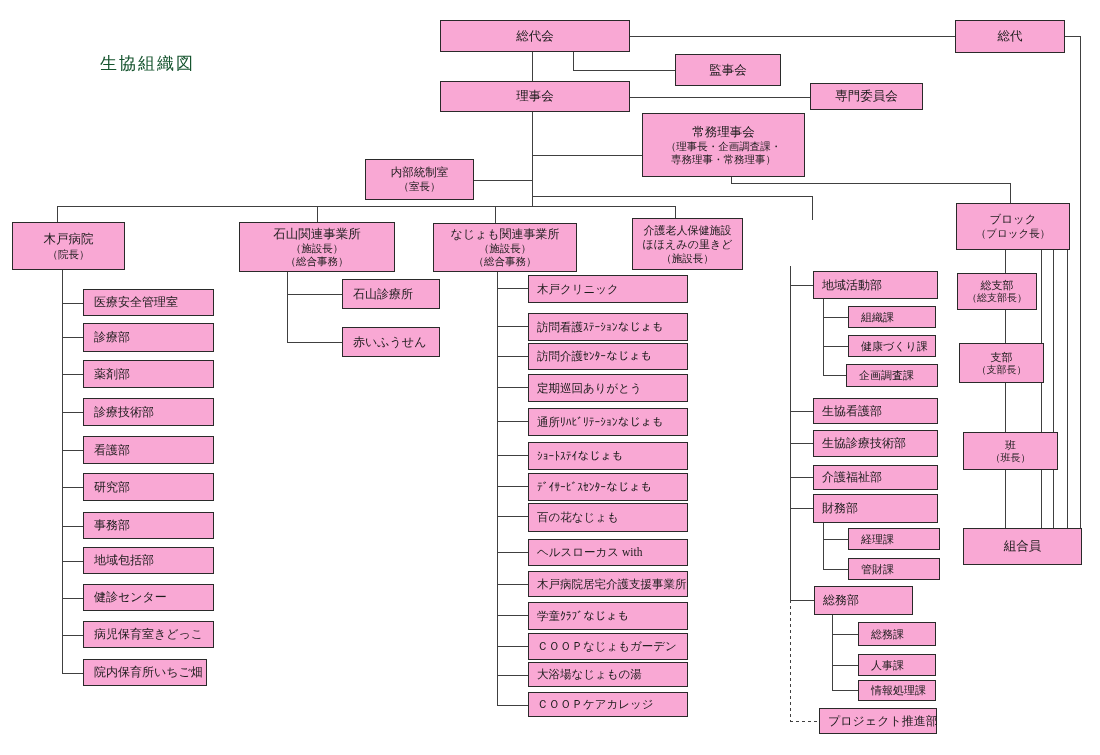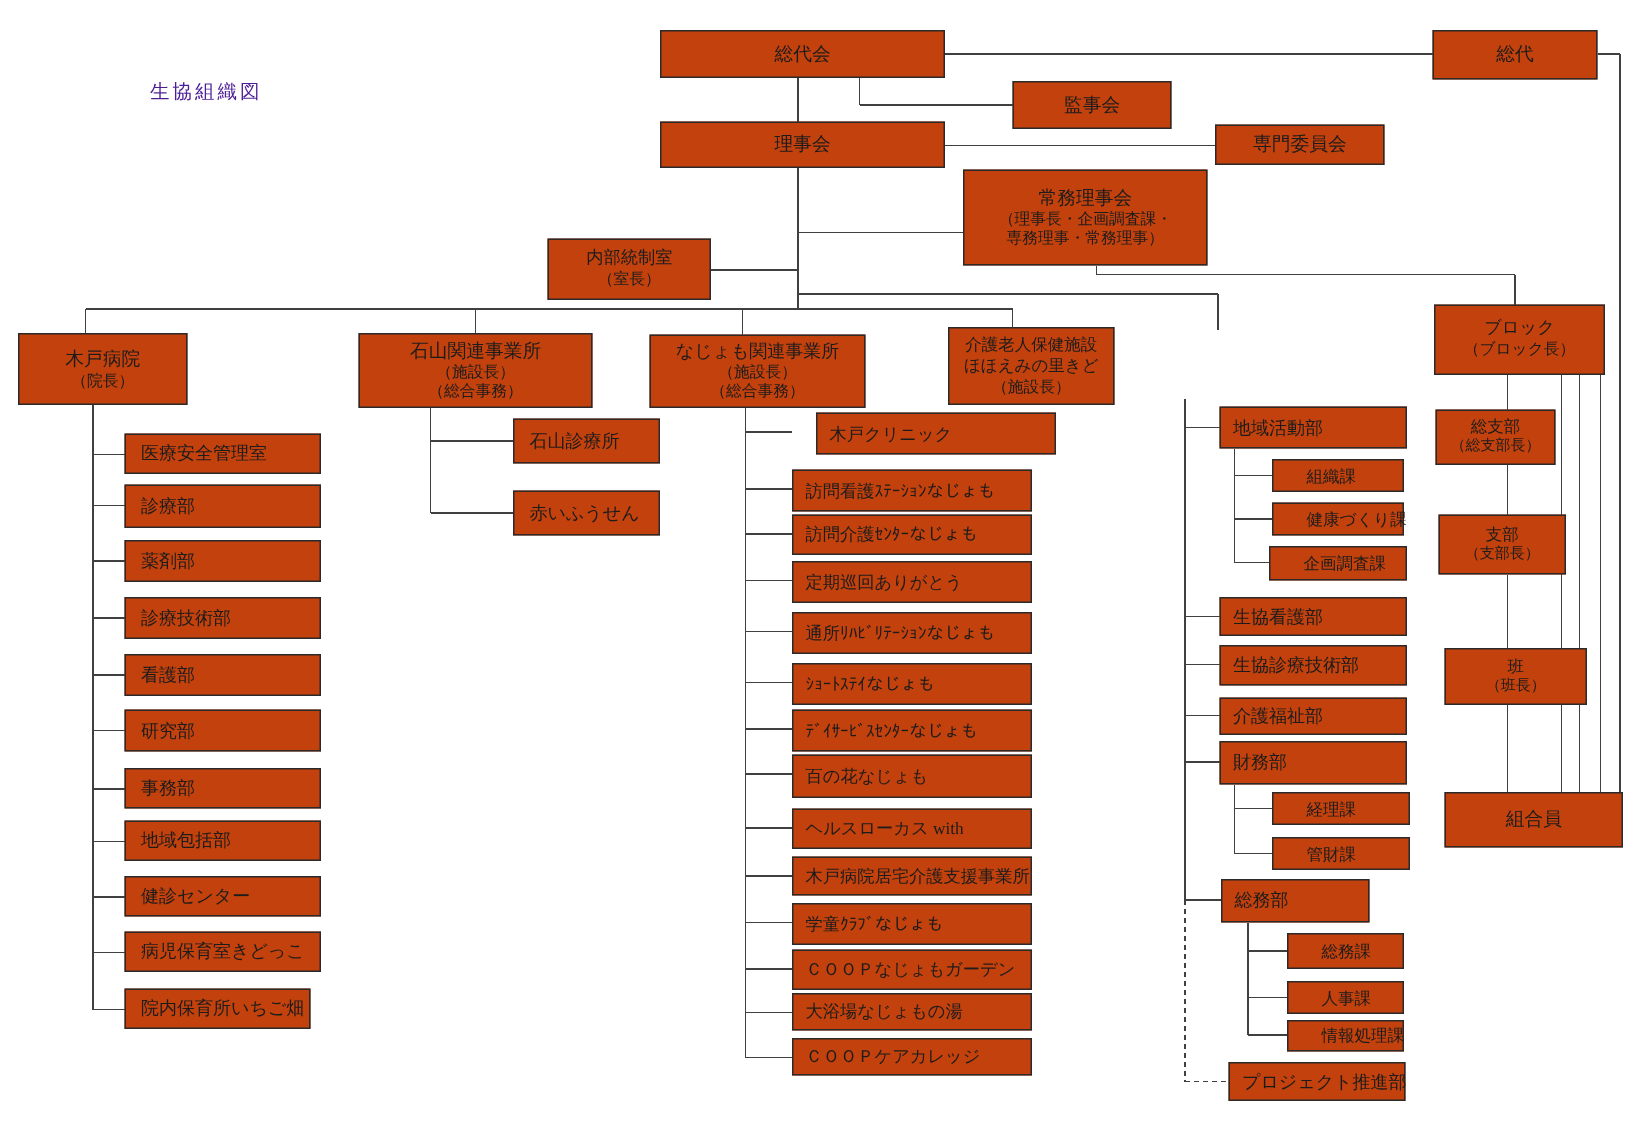--- a/index.html
+++ b/index.html
@@ -1,31 +1,31 @@
 <!DOCTYPE html>
 <html><head>
 <meta charset="utf-8">
 <style>
   html,body{margin:0;padding:0;background:#ffffff;}
   #page{position:relative;width:1100px;height:755px;background:#ffffff;overflow:hidden;
         font-family:"Liberation Serif","DejaVu Serif",serif;color:#1c1c1c;}
-  #title{position:absolute;left:100px;top:52px;font-size:13px;letter-spacing:2px;color:#4c1d95;}
+  #title{position:absolute;left:100px;top:52px;font-size:17px;letter-spacing:2px;color:#14532d;}
   svg.wires{position:absolute;left:0;top:0;z-index:0;}
-  .bx{position:absolute;background:#c2410c;border:1px solid #2a2a2a;box-sizing:border-box;
+  .bx{position:absolute;background:#f9a8d4;border:1px solid #2a2a2a;box-sizing:border-box;
       display:flex;align-items:center;z-index:1;}
   .c{flex-direction:column;justify-content:center;text-align:center;}
   .l{justify-content:flex-start;}
   .t{font-size:12.5px;line-height:1.3;white-space:nowrap;}
   .s{font-size:10.5px;line-height:1.25;white-space:nowrap;}
   .t2{font-size:12px;white-space:nowrap;}   
   .t3{font-size:11.5px;white-space:nowrap;} 
   .t4{font-size:11px;white-space:nowrap;}   
   .pl10{padding-left:10px;}
   .pl8{padding-left:8px;}
-  .pl12{padding-left:22px;}
+  .pl12{padding-left:12px;}
 </style>
 </head>
 <body>
 
 <div id="page">
 
   <svg class="wires" width="1100" height="755">
     <g stroke="#404040" stroke-width="1" fill="none" shape-rendering="crispEdges">
 
       <line x1="532" y1="52" x2="532" y2="81"></line>
@@ -198,21 +198,21 @@
       <span class="t2">院内保育所いちご畑</span>
     </div>
 
   <div class="bx l pl10" style="left:342px;top:279px;width:98px;height:30px">
       <span class="t2">石山診療所</span>
     </div>
   <div class="bx l pl10" style="left:342px;top:327px;width:98px;height:30px">
       <span class="t2">赤いふうせん</span>
     </div>
 
-  <div class="bx l pl8" style="left:544px;top:275px;width:160px;height:28px">
+  <div class="bx l pl8" style="left:528px;top:275px;width:160px;height:28px">
       <span class="t3">木戸クリニック</span>
     </div>
   <div class="bx l pl8" style="left:528px;top:313px;width:160px;height:28px">
       <span class="t3">訪問看護ｽﾃｰｼｮﾝなじょも</span>
     </div>
   <div class="bx l pl8" style="left:528px;top:343px;width:160px;height:27px">
       <span class="t3">訪問介護ｾﾝﾀｰなじょも</span>
     </div>
   <div class="bx l pl8" style="left:528px;top:374px;width:160px;height:28px">
       <span class="t3">定期巡回ありがとう</span>

